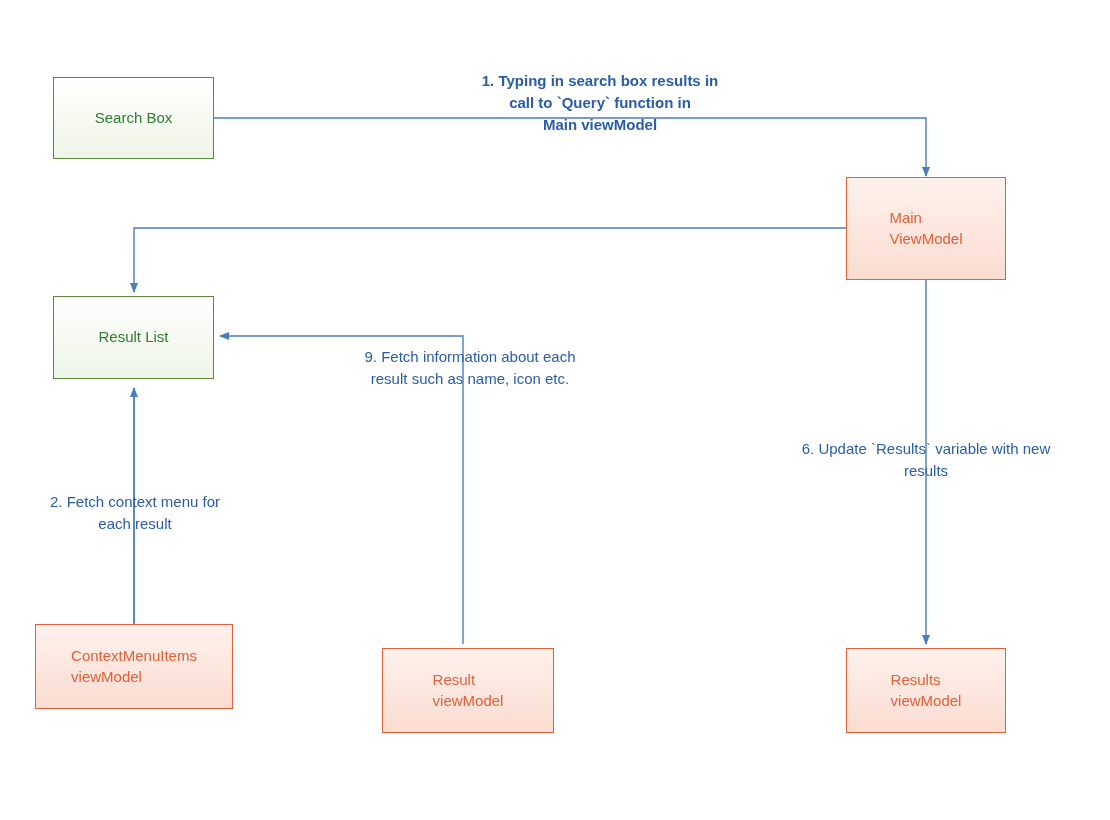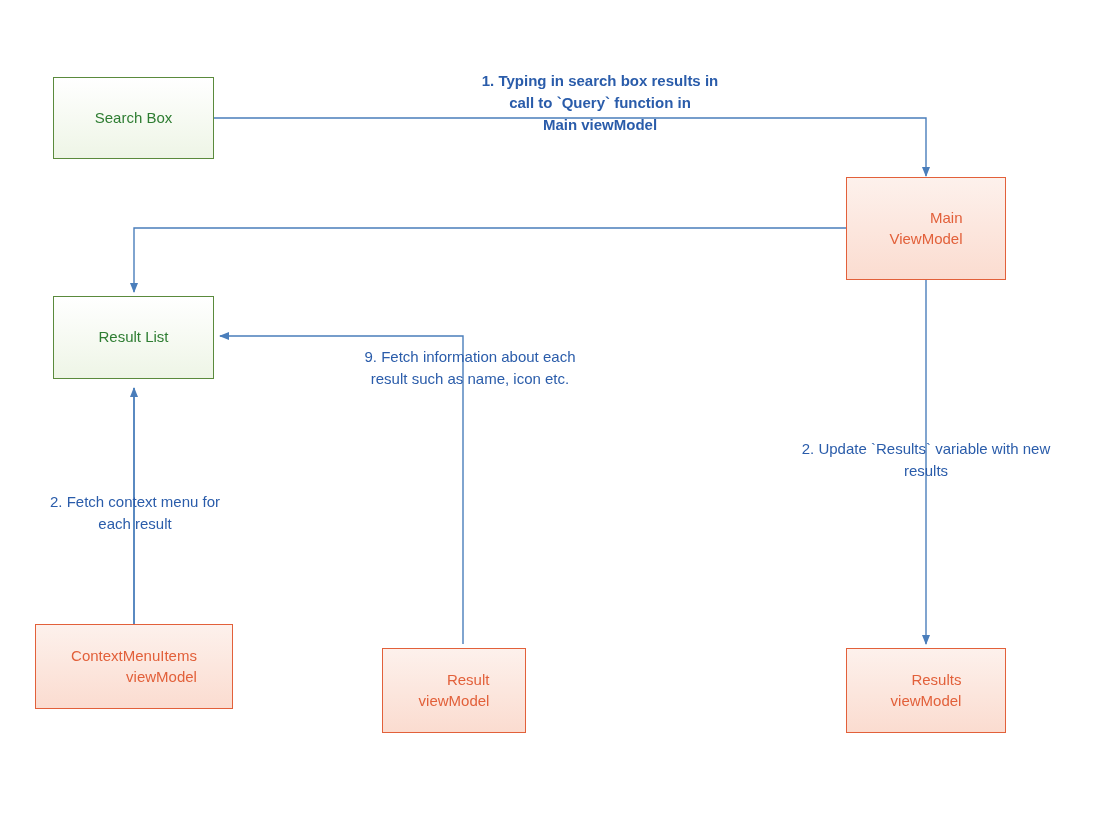--- a/index.html
+++ b/index.html
@@ -22,21 +22,21 @@
     width: 1110px;
     height: 820px;
     pointer-events: none;
   }
   .node {
     position: absolute;
     box-sizing: border-box;
     display: flex;
     align-items: center;
     justify-content: center;
-    text-align: right;
+    text-align: left;
     font-size: 15px;
     line-height: 1.35;
     border-width: 1px;
     border-style: solid;
   }
   .node-green {
     border-color: #5a8a3c;
     color: #2e7d32;
     background: linear-gradient(to bottom, #ffffff 0%, #eef5e6 100%);
   }
@@ -99,35 +99,35 @@
   <div class="node node-orange" style="left:846px; top:177px; width:160px; height:103px; white-space:pre-line;">
     <span>Main
 ViewModel</span>
   </div>
 
   <div class="node node-orange" style="left:35px; top:624px; width:198px; height:85px; white-space:pre-line;">
     <span>ContextMenuItems
 viewModel</span>
   </div>
 
-  <div class="node node-orange" style="left:382px; top:648px; width:144px; height:85px; white-space:pre-line;">
+  <div class="node node-orange" style="left:382px; top:648px; width:172px; height:85px; white-space:pre-line;">
     <span>Result
 viewModel</span>
   </div>
 
   <div class="node node-orange" style="left:846px; top:648px; width:160px; height:85px; white-space:pre-line;">
     <span>Results
 viewModel</span>
   </div>
 
   <div class="label" style="left:440px; top:70px; width:320px;font-weight:bold;">1. Typing in search box results in
 call to `Query` function in
 Main viewModel</div>
 
-  <div class="label" style="left:752px; top:438px; width:348px;">2. Update `Results` variable with new
+  <div class="label" style="left:752px; top:438px; width:348px;">6. Update `Results` variable with new
 results</div>
 
 
   <div class="label" style="left:320px; top:346px; width:300px;">9. Fetch information about each
 result such as name, icon etc.</div>
 
   <div class="label" style="left:10px; top:491px; width:250px;">2. Fetch context menu for
 each result</div>
 
 </div>

